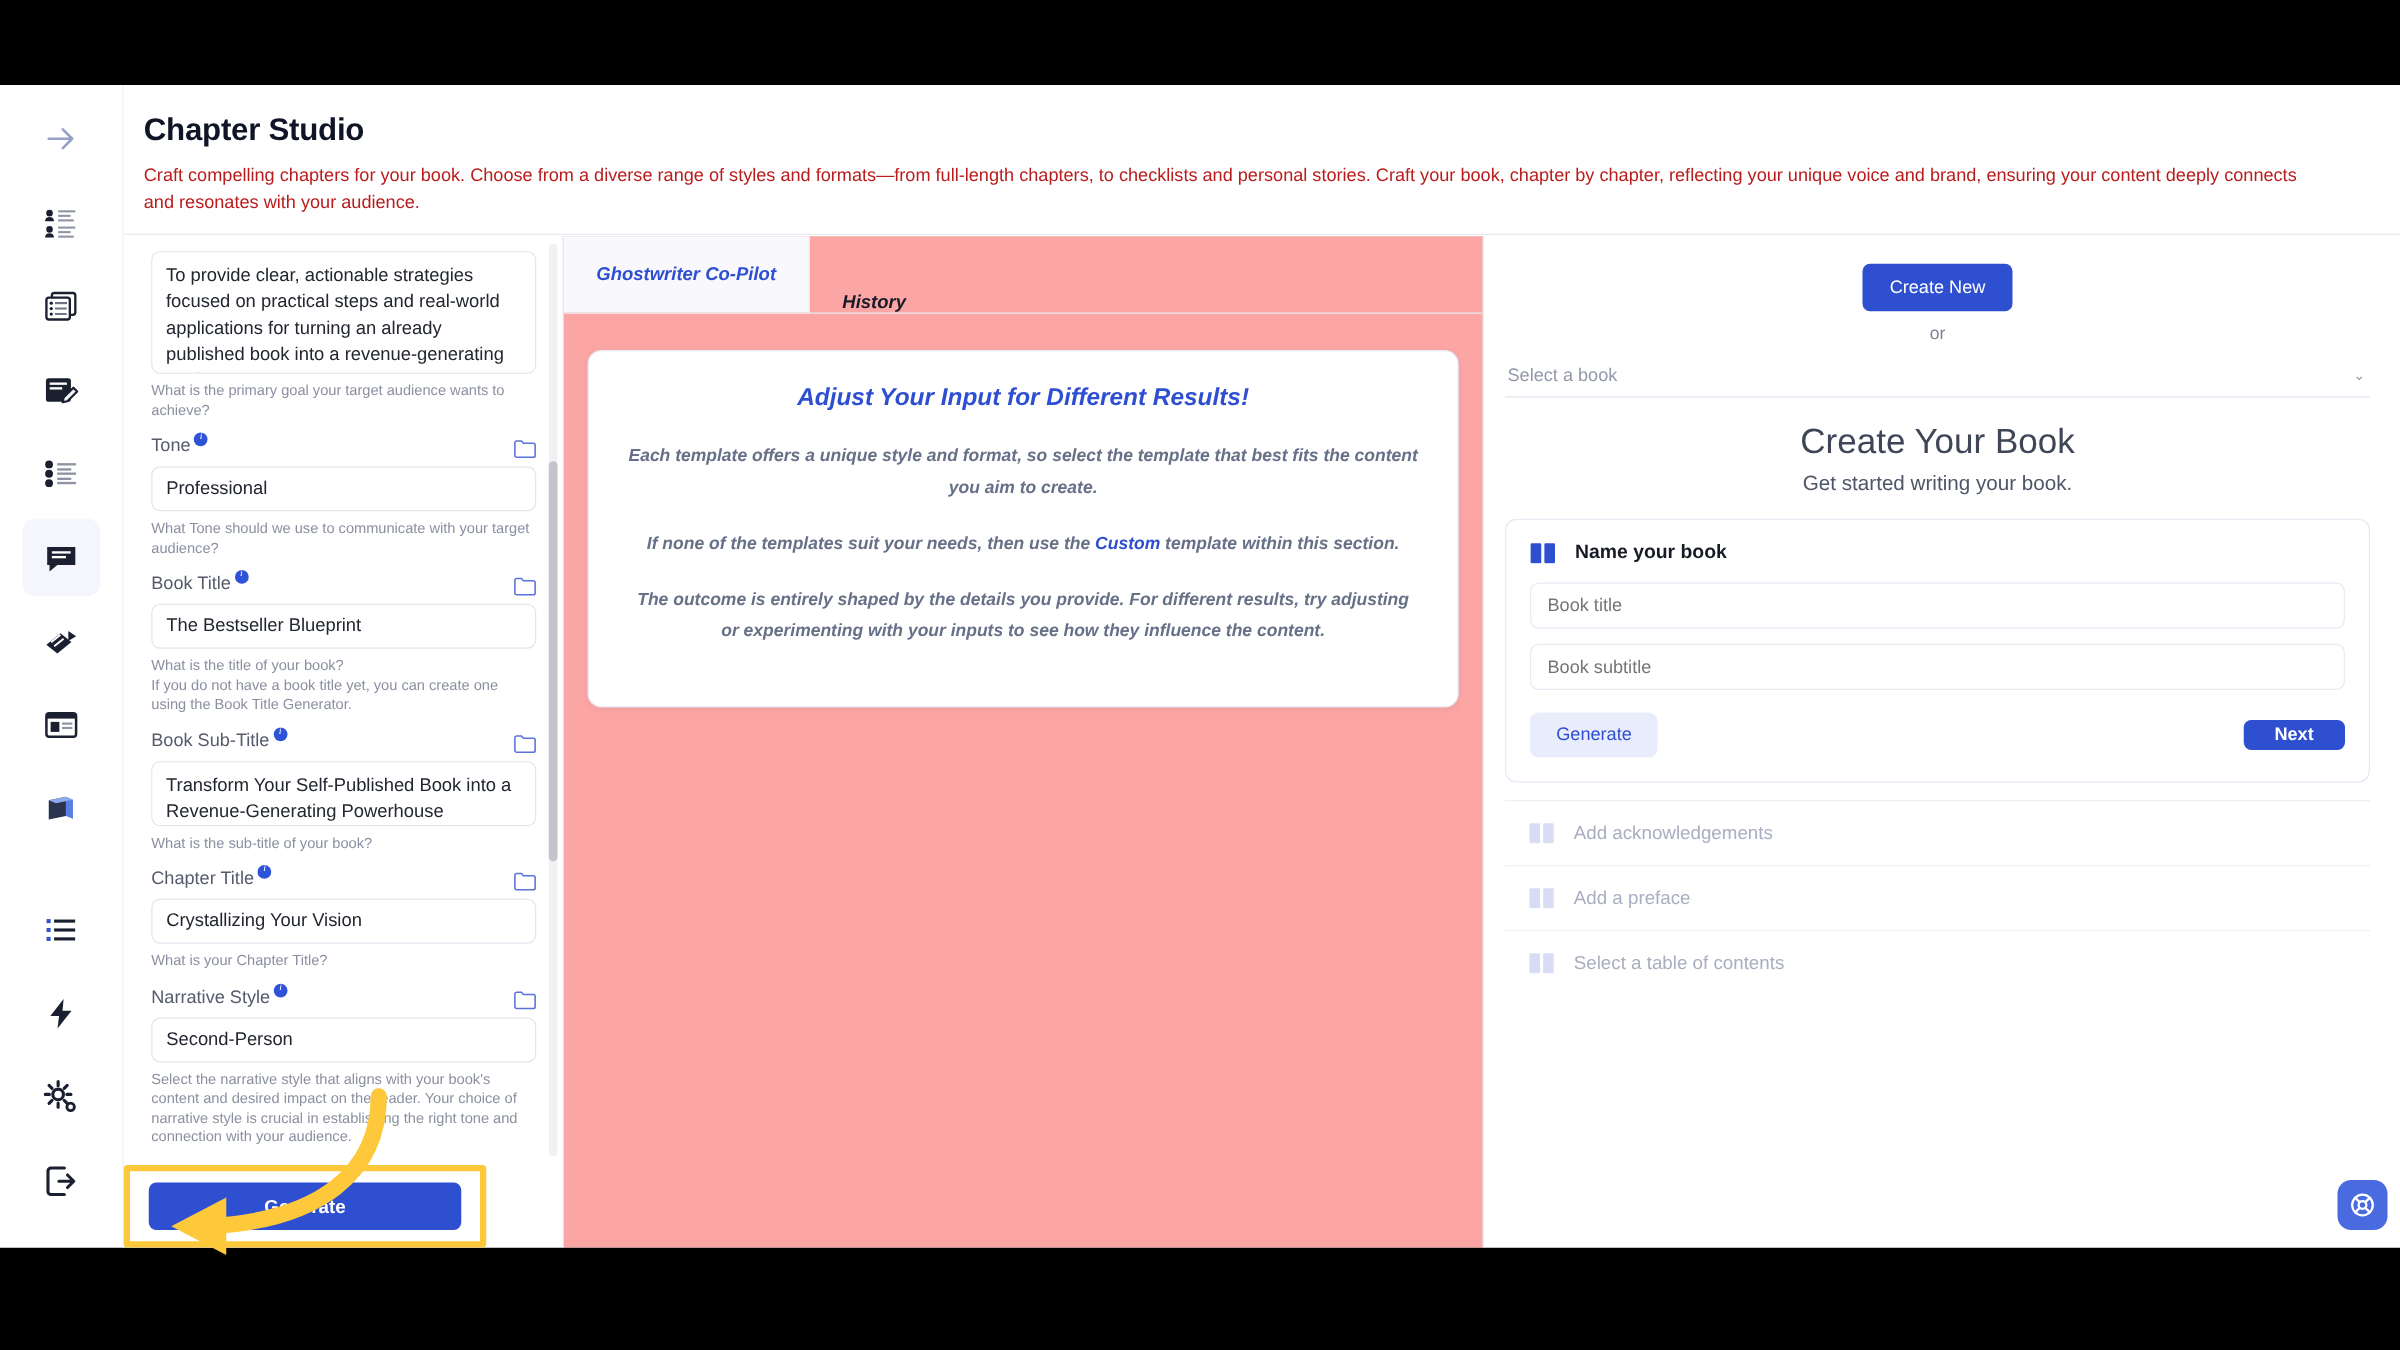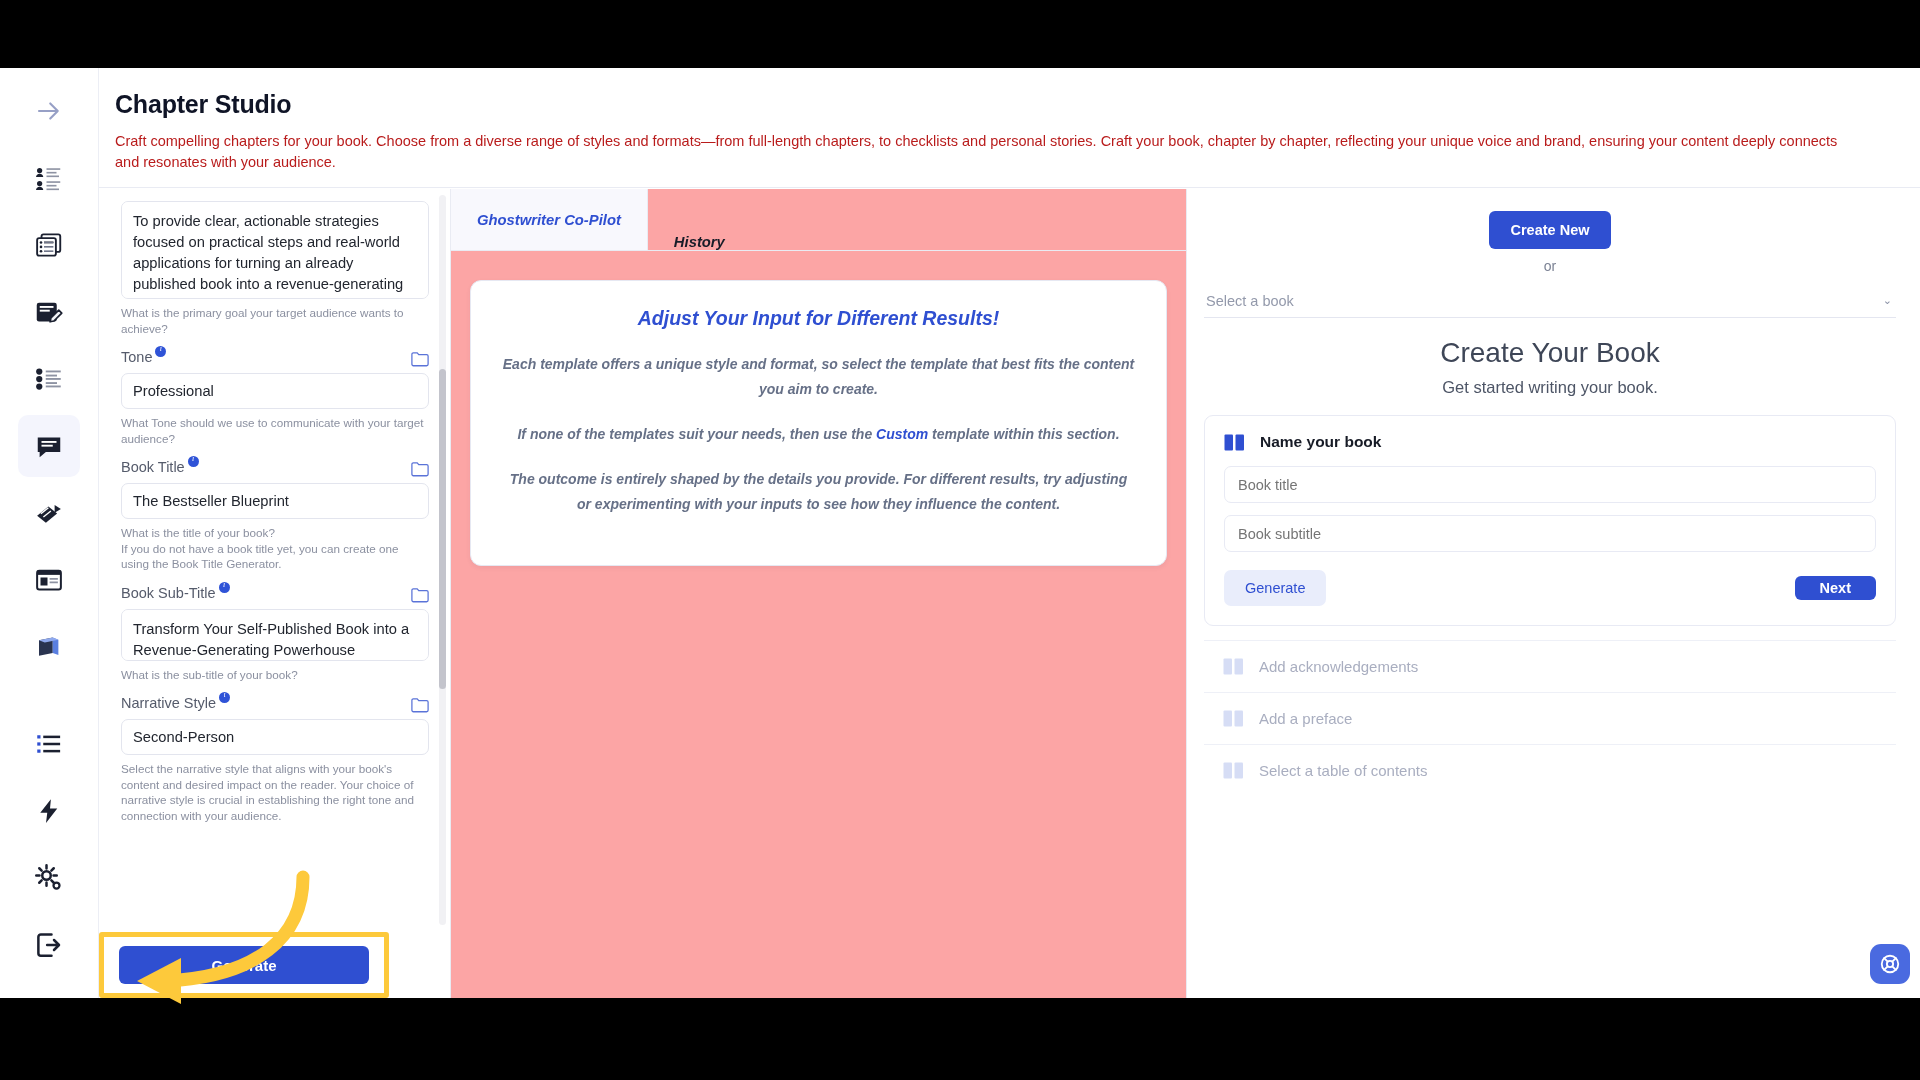--- a/index.html
+++ b/index.html
@@ -232,21 +232,21 @@
     position: relative;
     padding: 22px 24px 0 17px;
   }
   .create-new-row {
     display: flex; justify-content: center;
   }
   .create-new-btn {
     background: #2f4fd1;
     color: #fff;
     border: none; border-radius: 6px;
-    font-size: 14.5px; font-weight: bold;
+    font-size: 14.5px; font-weight: normal;
     font-family: "Liberation Sans", sans-serif;
     padding: 11px 22px;
     cursor: pointer;
   }
   .or-text {
     text-align: center;
     color: #7b8294;
     font-size: 14px;
     margin-top: 9px;
   }
@@ -537,20 +537,33 @@
                 <span class="info-dot"></span>
               </div>
               <svg class="folder-icon" viewBox="0 0 20 17">
                 <path d="M1 3.2a1.6 1.6 0 0 1 1.6-1.6h4.3l1.7 2h8.8A1.6 1.6 0 0 1 19 5.2v9.2a1.6 1.6 0 0 1-1.6 1.6H2.6A1.6 1.6 0 0 1 1 14.4z" fill="none" stroke="#5a73d8" stroke-width="1.4"></path>
               </svg>
             </div>
             <textarea class="text-area ta-sub" style="">Transform Your Self-Published Book into a Revenue-Generating Powerhouse</textarea>
             <div class="helper">What is the sub-title of your book?</div>
           </div>
 
+          <div class="field">
+            <div class="label-row">
+              <div class="field-label" style="margin:0">
+                <span>Chapter Title</span>
+                <span class="info-dot"></span>
+              </div>
+              <svg class="folder-icon" viewBox="0 0 20 17">
+                <path d="M1 3.2a1.6 1.6 0 0 1 1.6-1.6h4.3l1.7 2h8.8A1.6 1.6 0 0 1 19 5.2v9.2a1.6 1.6 0 0 1-1.6 1.6H2.6A1.6 1.6 0 0 1 1 14.4z" fill="none" stroke="#5a73d8" stroke-width="1.4"></path>
+              </svg>
+            </div>
+            <input class="text-input" value="Crystallizing Your Vision" style="">
+            <div class="helper">What is your Chapter Title?</div>
+          </div>
 
           <div class="field">
             <div class="label-row">
               <div class="field-label" style="margin:0">
                 <span>Narrative Style</span>
                 <span class="info-dot"></span>
               </div>
               <svg class="folder-icon" viewBox="0 0 20 17">
                 <path d="M1 3.2a1.6 1.6 0 0 1 1.6-1.6h4.3l1.7 2h8.8A1.6 1.6 0 0 1 19 5.2v9.2a1.6 1.6 0 0 1-1.6 1.6H2.6A1.6 1.6 0 0 1 1 14.4z" fill="none" stroke="#5a73d8" stroke-width="1.4"></path>
               </svg>

